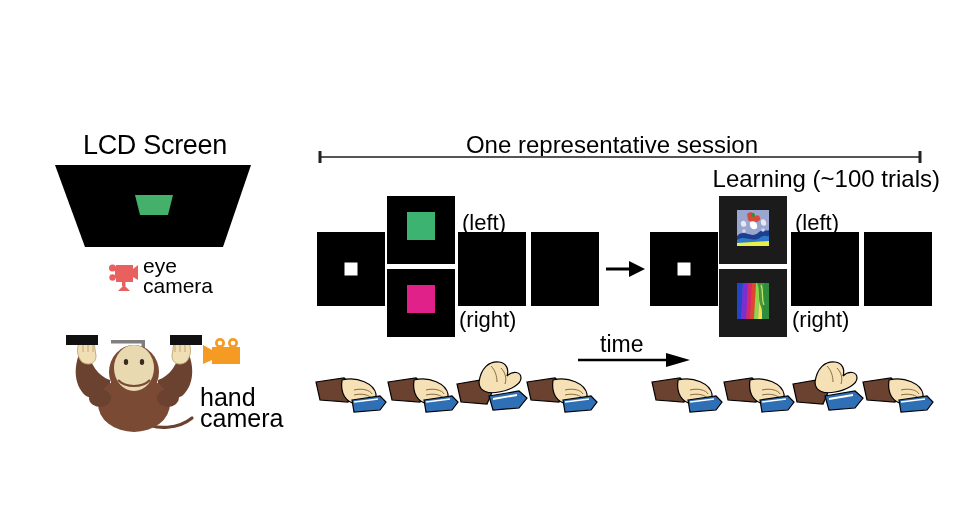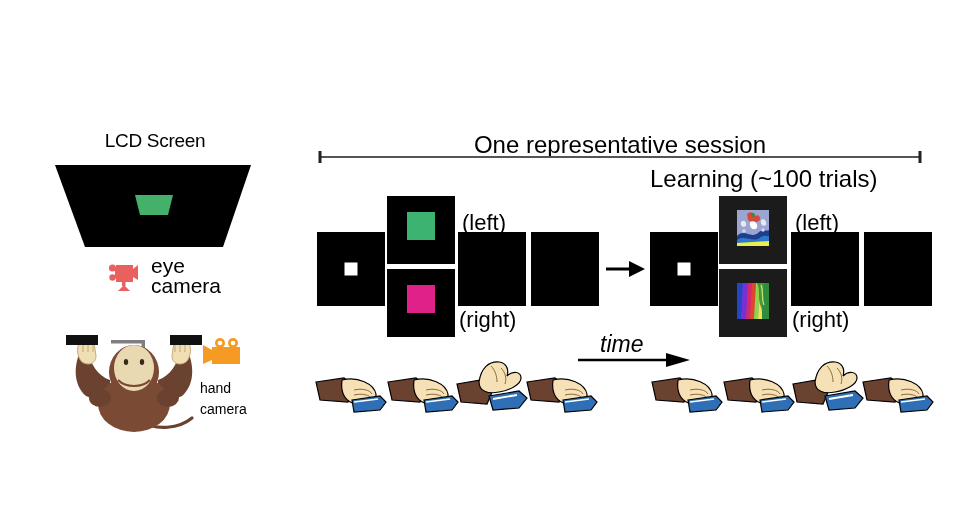--- a/index.html
+++ b/index.html
@@ -19,21 +19,21 @@
     position: absolute;
     left: 0; top: 0;
     width: 960px; height: 530px;
   }
   .abs { position: absolute; }
 
   
   #lcd-label {
     left: 60px; top: 130px; width: 190px;
     text-align: center;
-    font-size: 19px;
+    font-size: 27px;
     letter-spacing: -0.3px;
     white-space: nowrap;
   }
   #lcd-screen {
     left: 55px; top: 163px;
     width: 196px; height: 86px;
   }
   #lcd-stim-wrap {
     left: 55px; top: 163px;
     width: 196px; height: 86px;
@@ -43,69 +43,68 @@
   #eye-camera-group {
     left: 108px; top: 256px;
     display: flex;
     align-items: center;
     gap: 5px;
   }
   #eye-camera-label {
     font-size: 21px;
     line-height: 20px;
     white-space: nowrap;
-    margin-left: 8px;
   }
   #eye-camera-label .l2 { display: block; }
 
   #lick-meter-label {
     left: 68px; top: 308px;
     font-size: 23px;
     white-space: nowrap;
   }
 
   #monkey-figure {
     left: 52px; top: 332px;
     width: 165px; height: 100px;
   }
 
   #hand-camera-group {
     left: 200px; top: 337px;
     width: 95px;
   }
   #hand-camera-icon-wrap { width: 52px; height: 32px; }
   #hand-camera-label {
-    font-size: 14px;
+    font-size: 25px;
     line-height: 21px;
     white-space: nowrap;
-    margin-top: 5px;
+    margin-top: 14px;
   }
   #hand-camera-label .l2 { display: block; }
 
   
   #session-title {
-    left: 320px; top: 131px; width: 600px;
+    left: 312px; top: 131px; width: 600px;
     text-align: center;
     font-size: 24px;
     white-space: nowrap;
   }
   #session-bracket {
     left: 318px; top: 150px;
     width: 604px; height: 14px;
   }
 
   #overtrained-title {
     left: 320px; top: 165px; width: 290px;
     text-align: center;
     font-size: 24px;
     white-space: nowrap;
   }
   #learning-title {
     left: 650px; top: 165px; width: 290px;
-    text-align: left;
+    text-align: right;
     font-size: 24px;
     white-space: nowrap;
   }
 
   
   .frame {
     background: #000000;
   }
   .frame-dark {
     background: #1b1b1b;
@@ -140,21 +139,20 @@
     font-size: 22px;
     white-space: nowrap;
   }
 
   .seq-arrow { width: 40px; height: 22px; }
 
   #time-label {
     left: 600px; top: 331px;
     font-size: 23px;
     white-space: nowrap;
-    font-style: italic;
   }
   #time-arrow {
     left: 578px; top: 352px;
     width: 112px; height: 16px;
   }
 
   .hand-img { width: 74px; height: 46px; }
 </style>
 </head>
 <body>

